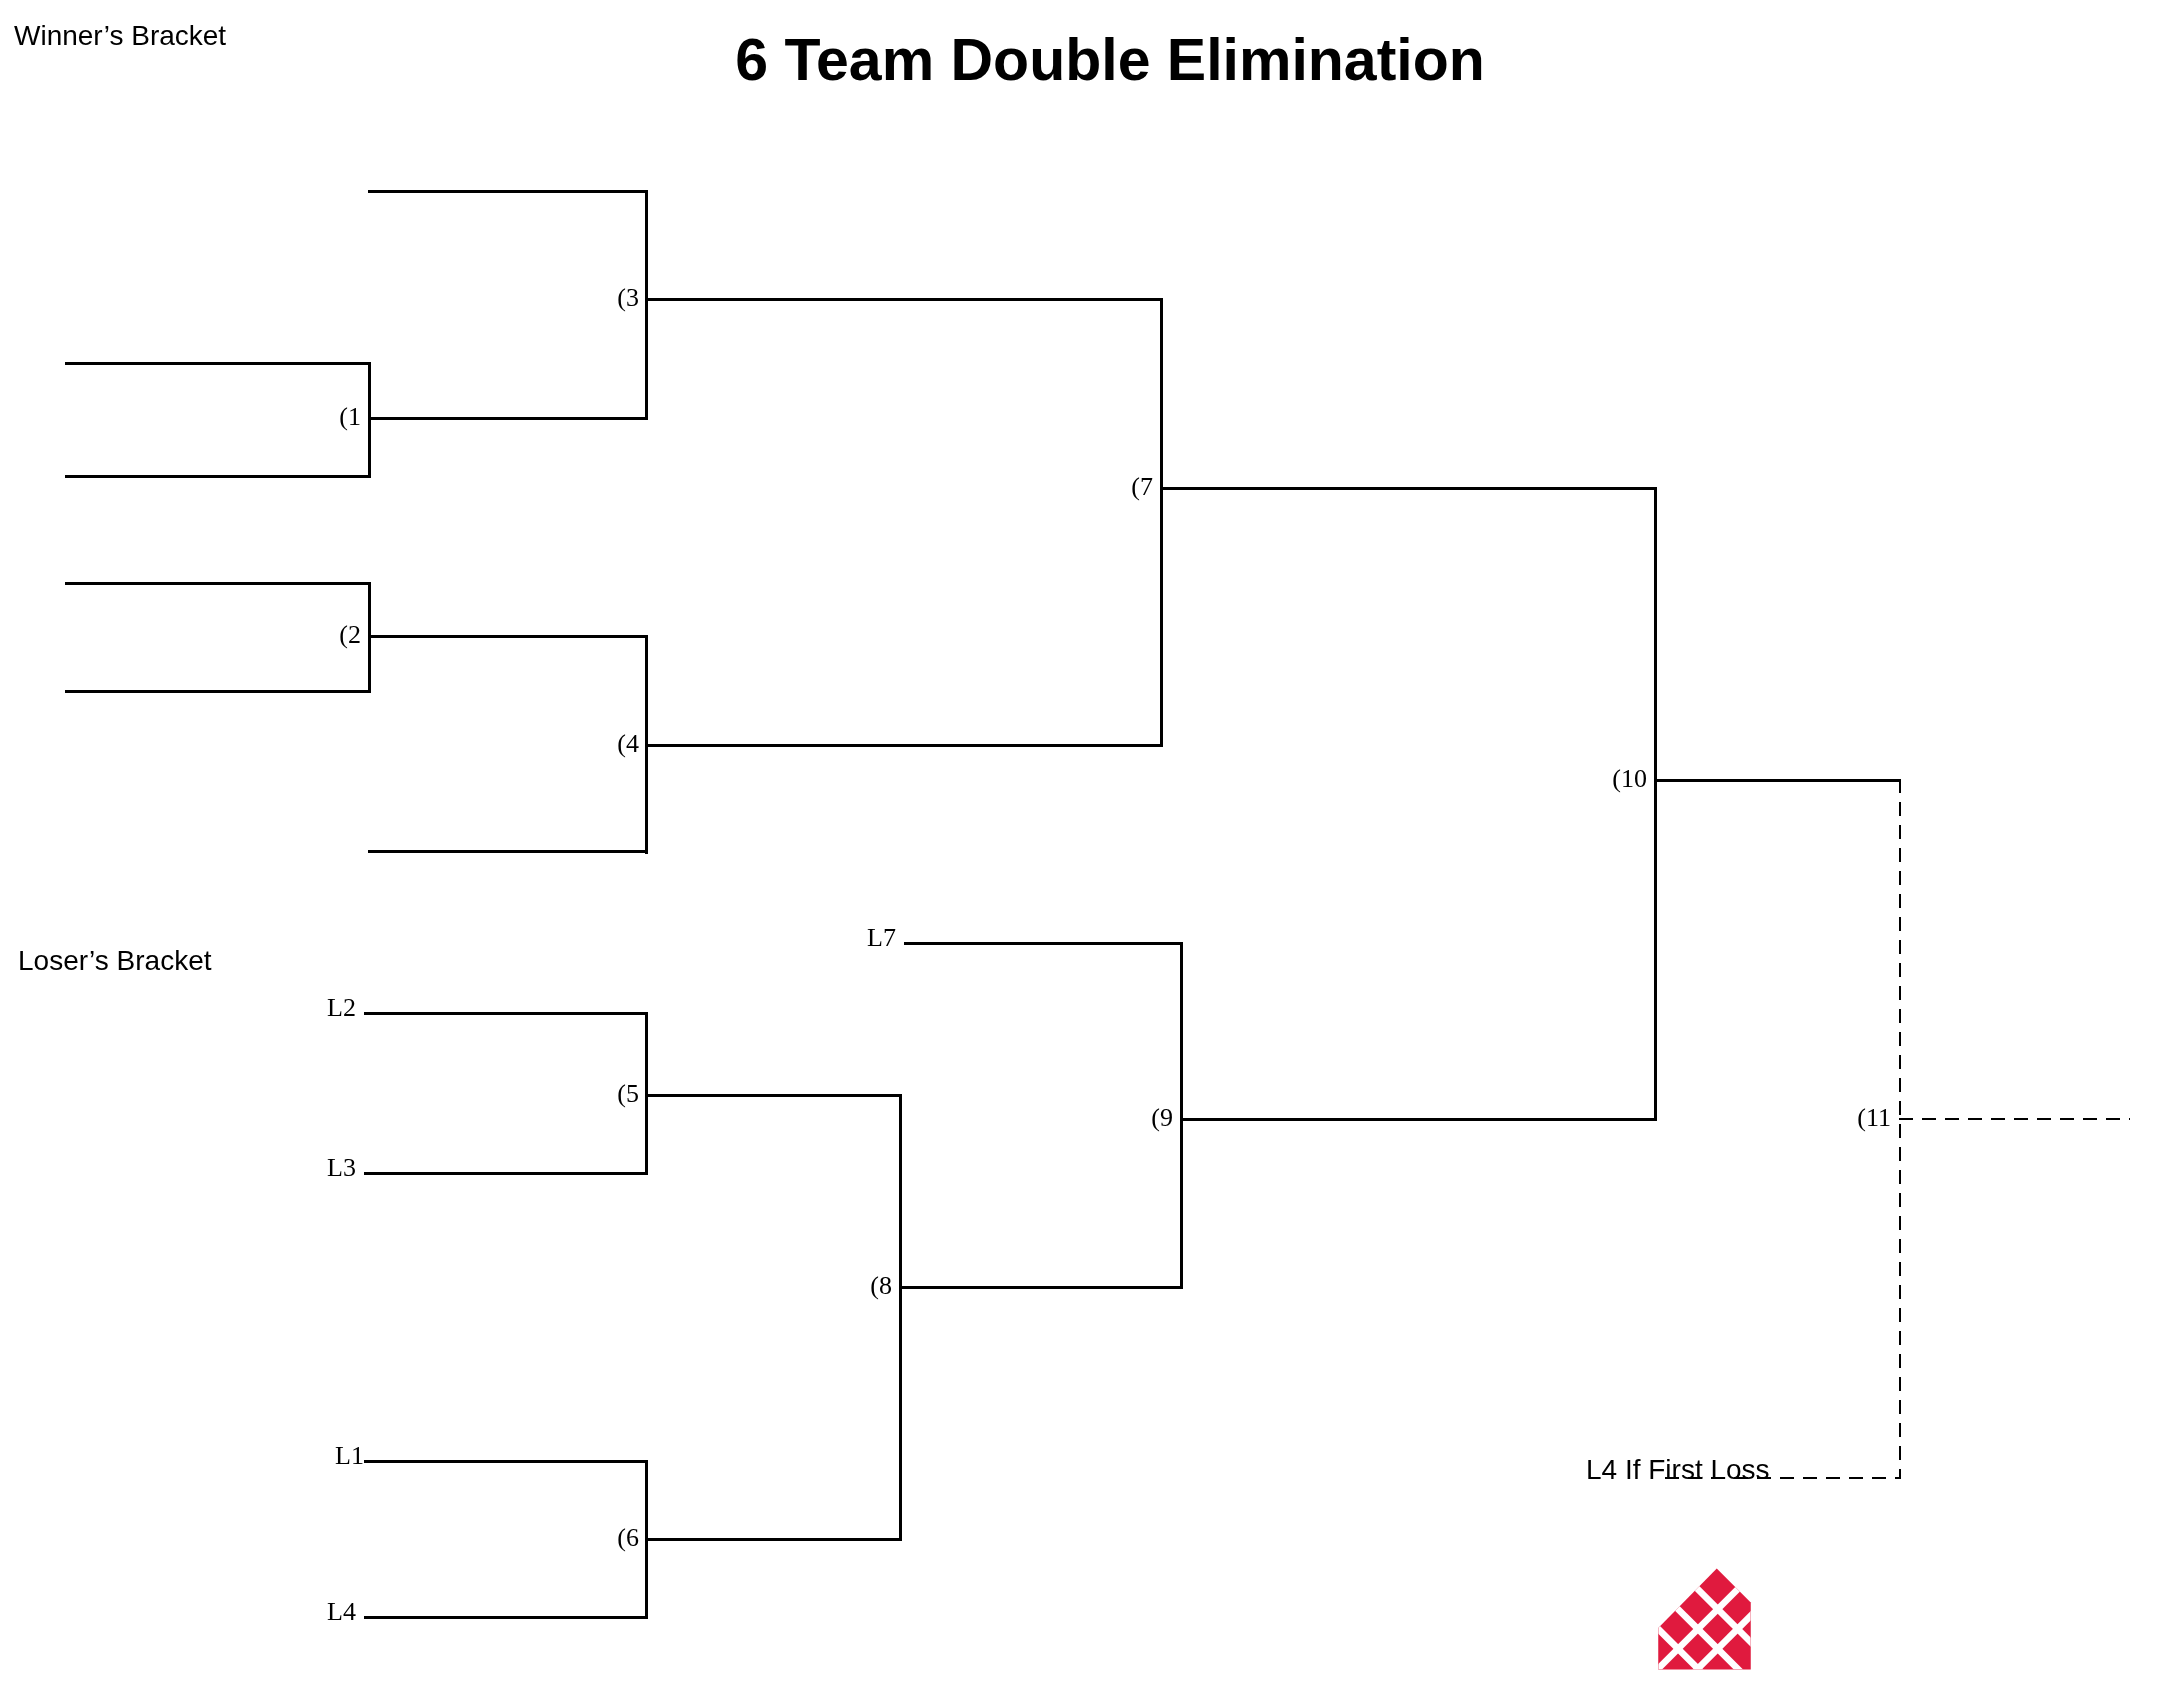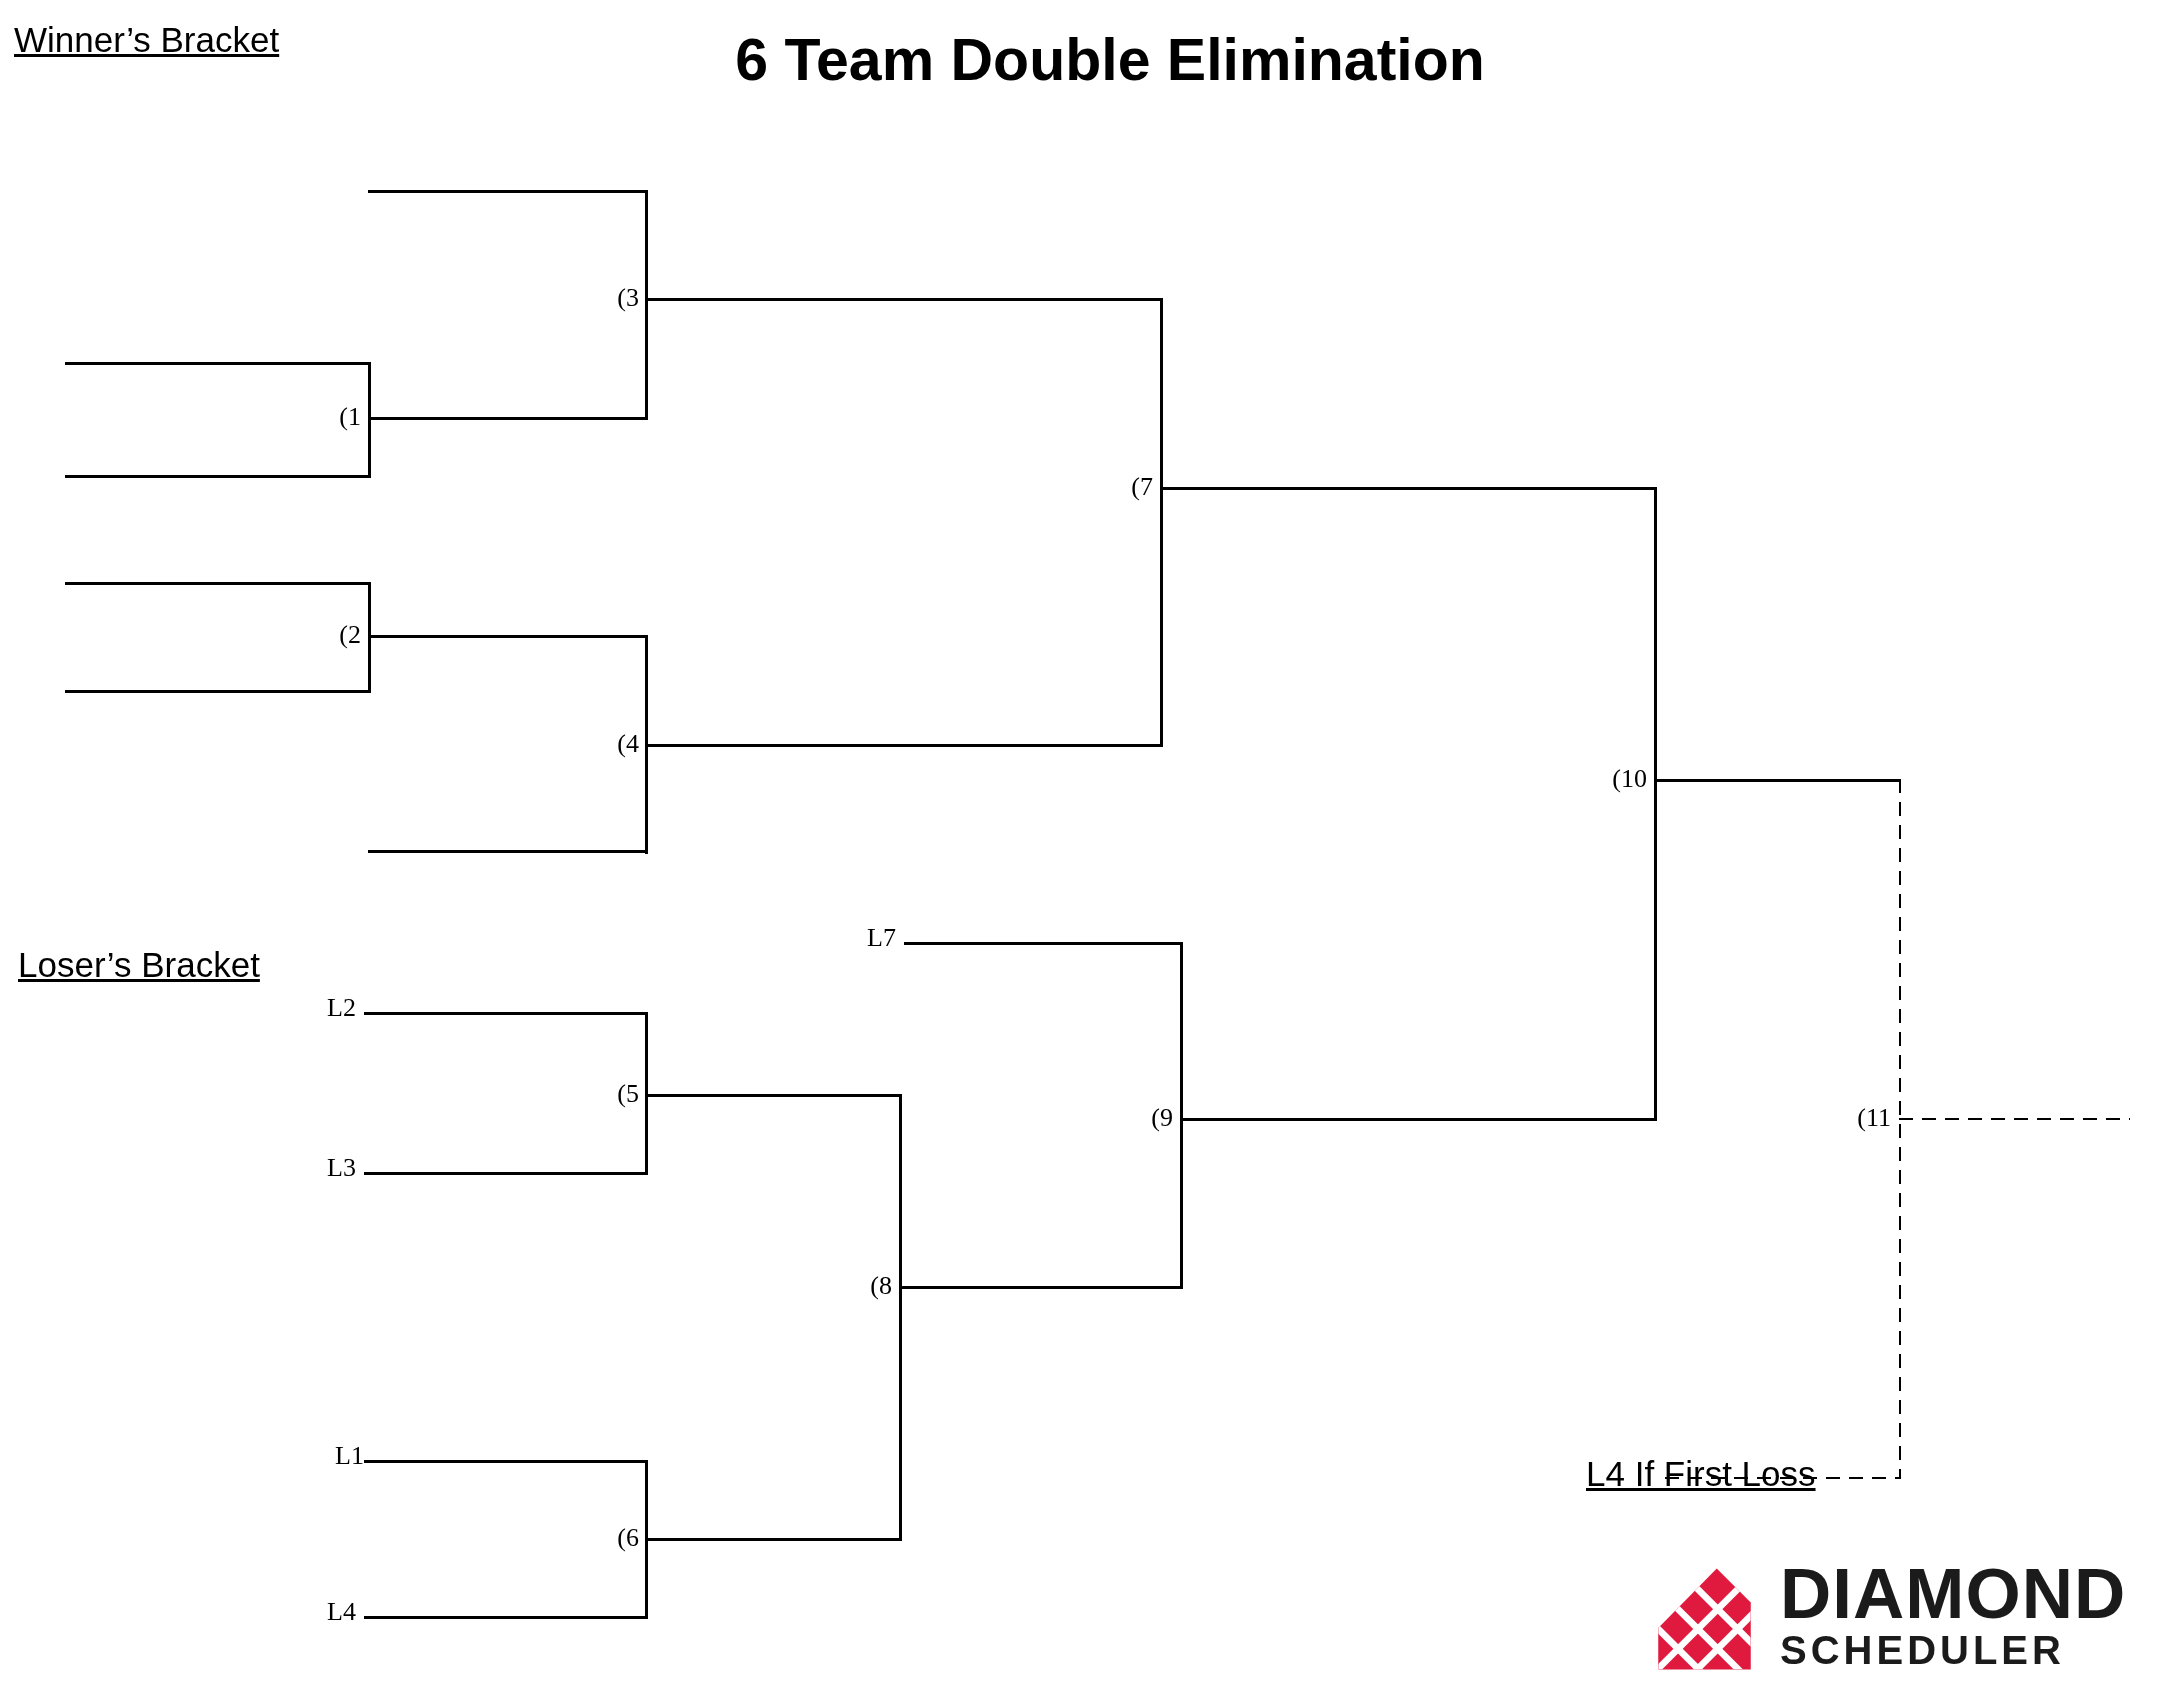--- a/index.html
+++ b/index.html
@@ -4,21 +4,21 @@
 <style>
   html,body{margin:0;padding:0;background:#ffffff;}
   .canvas{
     position:relative;width:2178px;height:1683px;background:#ffffff;
     font-family:"Liberation Sans",sans-serif;color:#000;overflow:hidden;
   }
   .title{
     position:absolute;left:42px;width:2136px;top:26px;text-align:center;
     font-size:59px;font-weight:bold;letter-spacing:0px;white-space:nowrap;
   }
-  .ui-label{position:absolute;font-size:35px;white-space:nowrap;text-decoration:underline;}
+  .ui-label{position:absolute;font-size:28px;white-space:nowrap;}
   .hline{position:absolute;height:3px;background:#000;}
   .vline{position:absolute;width:3px;background:#000;}
   .hdash{position:absolute;height:2px;
     background:repeating-linear-gradient(to right,#000 0 14px,transparent 14px 23px);}
   .vdash{position:absolute;width:2px;
     background:repeating-linear-gradient(to bottom,#000 0 14px,transparent 14px 23px);}
   .jlabel{
     position:absolute;font-family:"Liberation Serif",serif;font-size:26px;
     transform:translate(-100%,-54%);padding-right:4px;white-space:nowrap;
   }
@@ -108,20 +108,16 @@
       </defs>
       <polygon points="16,115 16,71 78,8 114,44 114,115" fill="#e01a3e"></polygon>
       <g clip-path="url(#dclip)" stroke="#ffffff" stroke-width="7">
         <line x1="-10" y1="140" x2="135" y2="-5"></line>
         <line x1="32" y1="140" x2="177" y2="-5"></line>
         <line x1="28" y1="0" x2="160" y2="132"></line>
         <line x1="-14" y1="0" x2="118" y2="132"></line>
         <line x1="-56" y1="0" x2="76" y2="132"></line>
       </g>
     </svg>
-    <div class="logo-text">
-      <span class="logo-brand">DIAMOND</span>
-      <span class="logo-product">SCHEDULER</span>
-    </div>
   </div>
 
 </div>
 
 
 </body></html>

